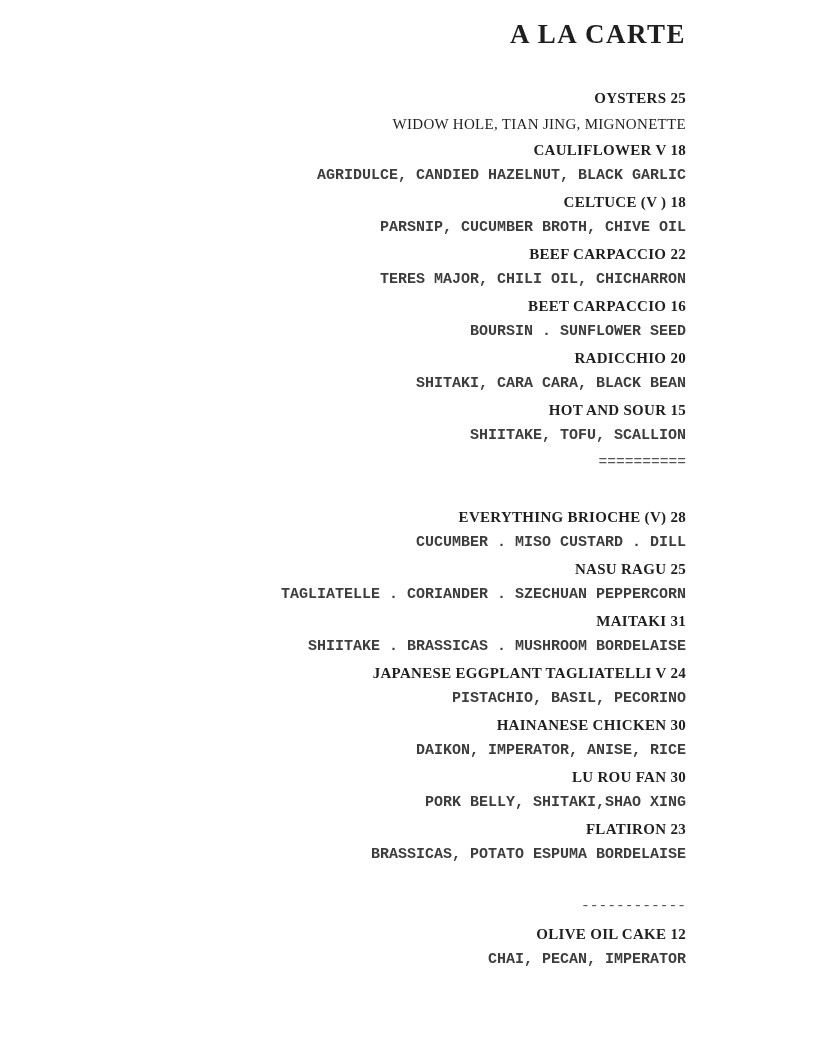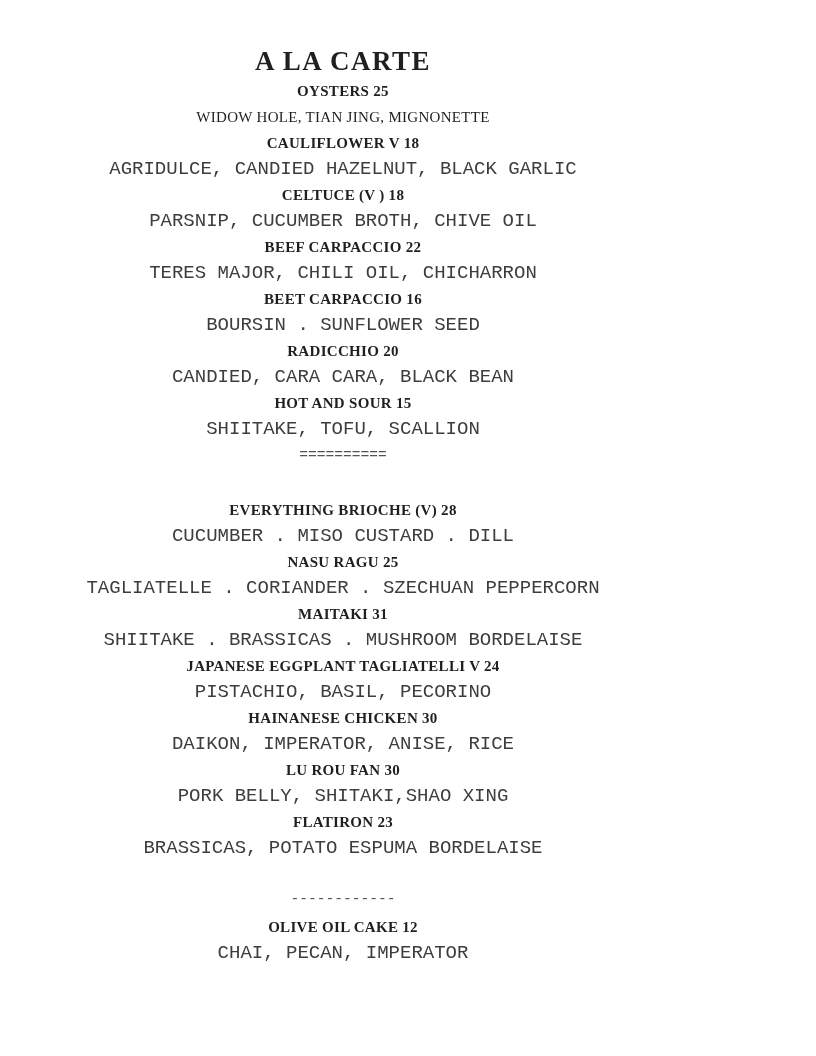--- a/index.html
+++ b/index.html
@@ -7,49 +7,50 @@
   html, body {
     width: 816px;
     height: 1056px;
     background: var(--page-bg, #ffffff);
     overflow: hidden;
   }
 
   .page {
     width: 686px;
     height: 1056px;
-    text-align: center;
-    padding-top: 44px;
+    text-align: right;
+    padding-top: 17px;
   }
 
   .title {
     font-family: "Liberation Serif", "DejaVu Serif", serif;
     font-size: 27px;
     font-weight: 600;
     letter-spacing: 1.5px;
     color: var(--name-color, #1f1f1f);
     line-height: 34px;
   }
 
   .menu {
+    margin-top: 34px;
   }
 
   .item-name {
     font-family: "Liberation Serif", "DejaVu Serif", serif;
     font-size: 15px;
     font-weight: 600;
     letter-spacing: 0.3px;
     color: var(--name-color, #1f1f1f);
     line-height: 26px;
   }
 
   .item-desc {
     font-family: "Liberation Mono", "DejaVu Sans Mono", monospace;
-    font-size: 19px;
-    font-weight: 400;
+    font-size: 15px;
+    font-weight: 700;
     color: var(--desc-color, #3d3d3d);
     line-height: 26px;
   }
 
   .item-desc.desc-serif {
     font-family: "Liberation Serif", "DejaVu Serif", serif;
     font-size: 15px;
     font-weight: 400;
     letter-spacing: 0.3px;
     color: var(--name-color, #1f1f1f);
@@ -96,21 +97,21 @@
       <div class="item">
         <div class="item-name">BEEF CARPACCIO 22</div>
         <div class="item-desc">TERES MAJOR, CHILI OIL, CHICHARRON</div>
       </div>
       <div class="item">
         <div class="item-name">BEET CARPACCIO 16</div>
         <div class="item-desc">BOURSIN . SUNFLOWER SEED</div>
       </div>
       <div class="item">
         <div class="item-name">RADICCHIO 20</div>
-        <div class="item-desc">CANDIED, CARA CARA, BLACK BEAN</div>
+        <div class="item-desc">SHITAKI, CARA CARA, BLACK BEAN</div>
       </div>
       <div class="item">
         <div class="item-name">HOT AND SOUR 15</div>
         <div class="item-desc">SHIITAKE, TOFU, SCALLION</div>
       </div>
       <div class="separator sep-equals">==========</div>
     </section>
 
     <section>
       <div class="item">

